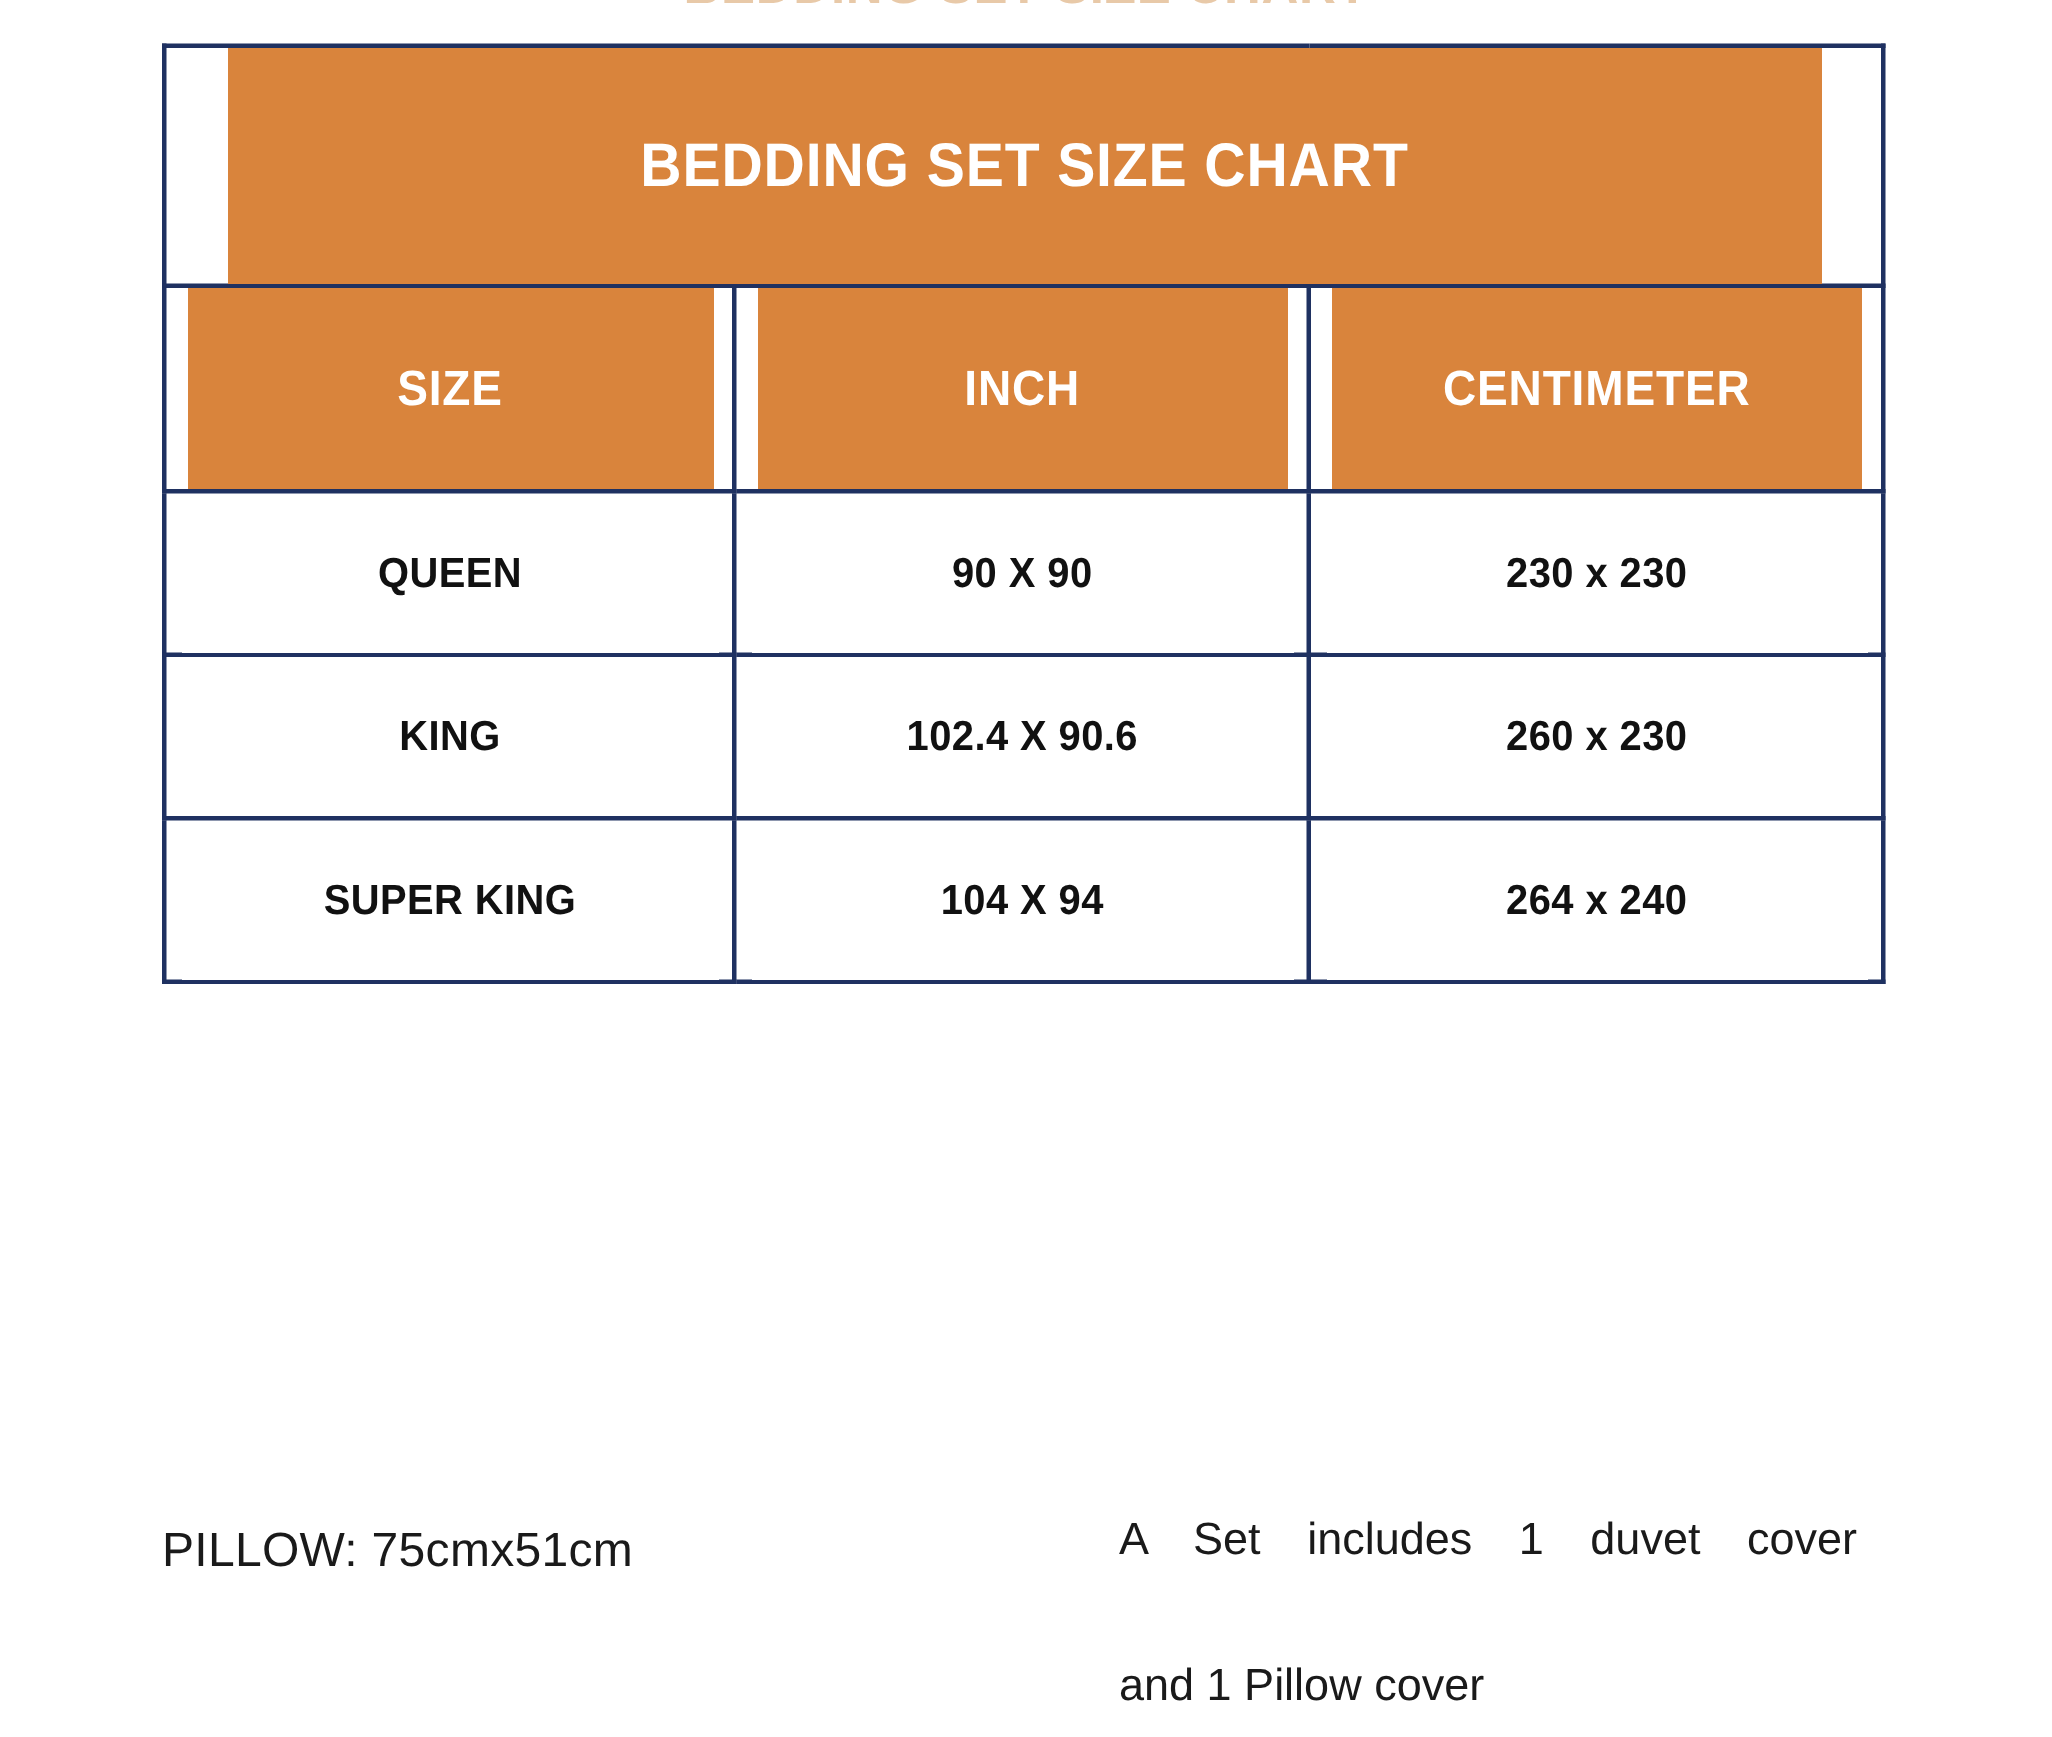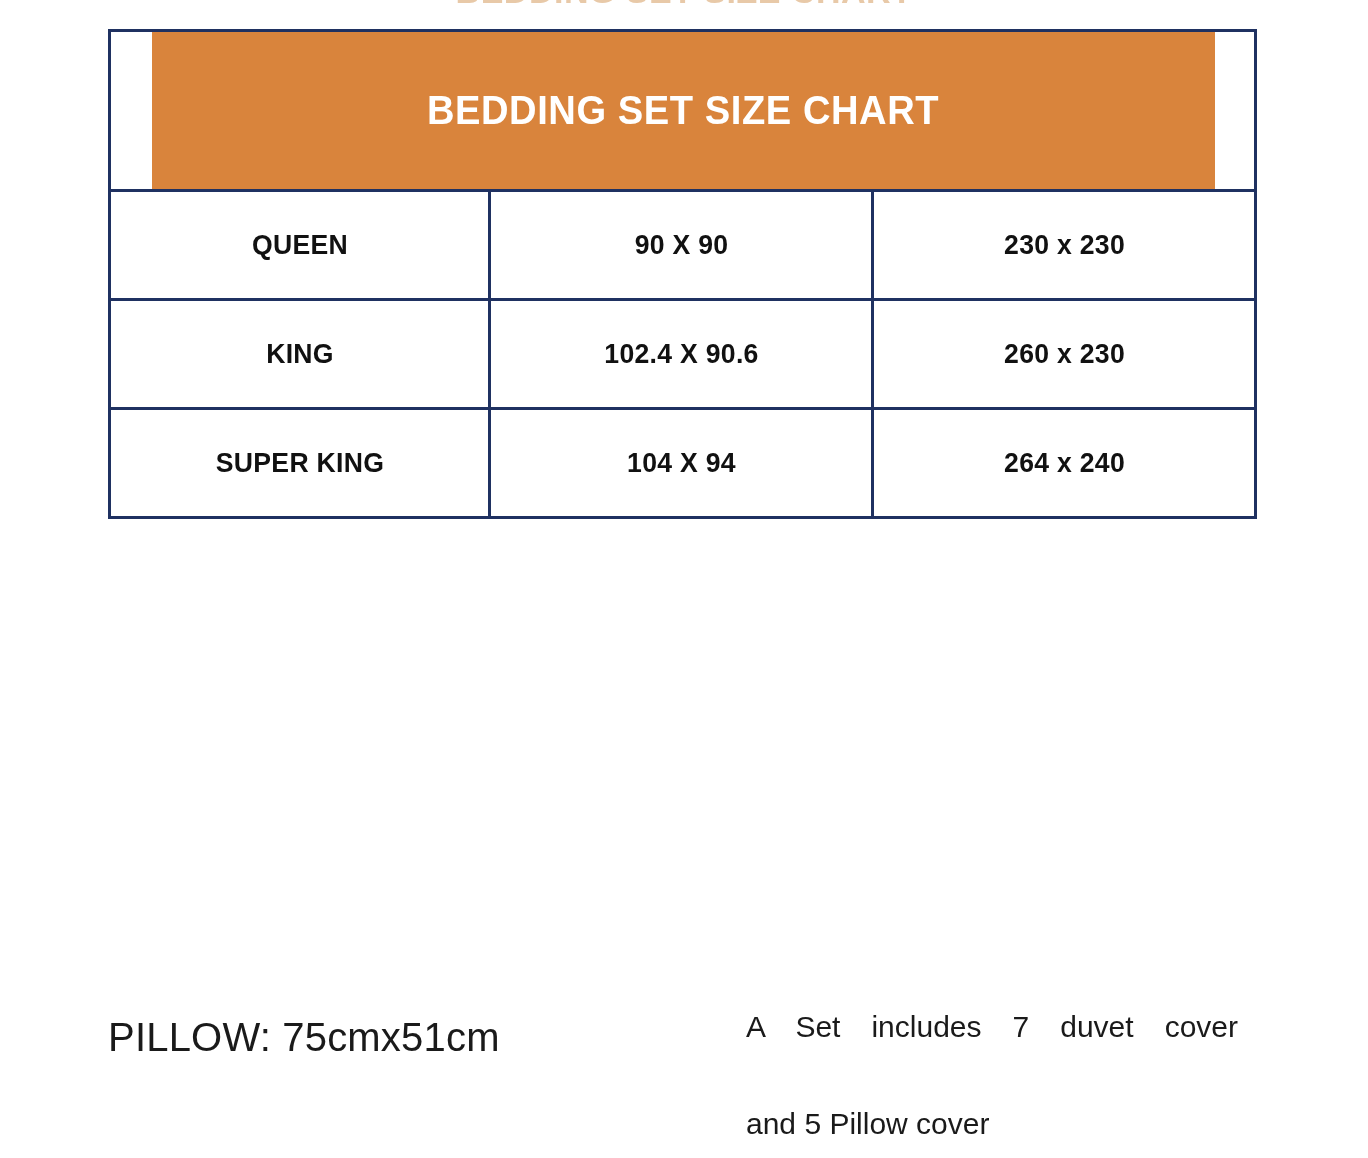--- a/index.html
+++ b/index.html
@@ -91,21 +91,21 @@
     left: 0;
     top: 985px;
     width: 1368px;
     height: 140px;
   }
 
   .pillow-note {
     position: absolute;
     left: 108px;
     top: 30px;
-    font-size: 40px;
+    font-size: 32px;
     font-weight: 300;
     color: #1a1a1a;
     white-space: nowrap;
     letter-spacing: 0.2px;
   }
 
   .set-note {
     position: absolute;
     left: 746px;
     top: 18px;
@@ -138,20 +138,25 @@
   <table class="size-chart">
     <colgroup>
       <col class="c-size">
       <col class="c-inch">
       <col class="c-cm">
     </colgroup>
     <tbody>
       <tr>
         <td class="title-cell" colspan="3">BEDDING SET SIZE CHART</td>
       </tr>
+      <tr>
+        <td class="head-cell">SIZE</td>
+        <td class="head-cell">INCH</td>
+        <td class="head-cell">CENTIMETER</td>
+      </tr>
 
       <tr>
         <td class="data-cell">QUEEN</td>
         <td class="data-cell">90 X 90</td>
         <td class="data-cell">230 x 230</td>
       </tr>
       <tr>
         <td class="data-cell">KING</td>
         <td class="data-cell">102.4 X 90.6</td>
         <td class="data-cell">260 x 230</td>
@@ -161,16 +166,16 @@
         <td class="data-cell">104 X 94</td>
         <td class="data-cell">264 x 240</td>
       </tr>
     </tbody>
   </table>
 </div>
 
 <div class="footer">
   <div class="pillow-note">PILLOW: 75cmx51cm</div>
   <div class="set-note">
-    <span class="line1">A Set includes 7 duvet cover</span>
-    <span class="line2">and 5 Pillow cover</span>
+    <span class="line1">A Set includes 1 duvet cover</span>
+    <span class="line2">and 1 Pillow cover</span>
   </div>
 </div>
 
 </body></html>

